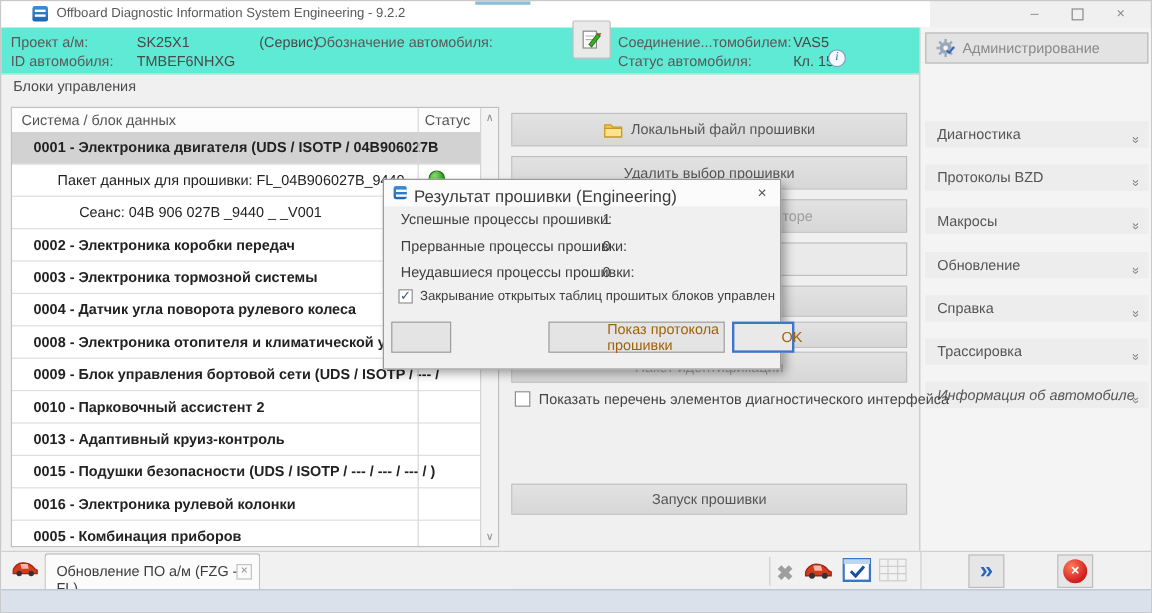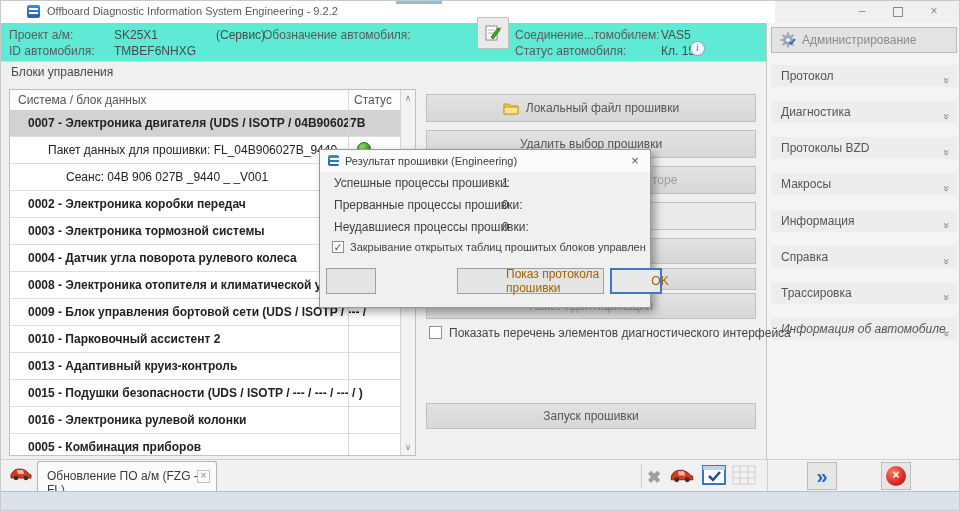--- a/index.html
+++ b/index.html
@@ -70,21 +70,21 @@
   .abtn.disabled{color:#9e9e9e;}
   .abtn.light{background:#eaeaea;}
   .fragment{position:absolute;left:225px;top:50%;transform:translateY(-50%);color:#9e9e9e;text-align:center;}
   .cbx{position:absolute;width:13px;height:13px;border:1px solid #8f8f8f;background:#fff;
        box-sizing:border-box;font-size:11px;line-height:11px;text-align:center;color:#3c5a82;}
 
   
   .dialog{position:absolute;left:318px;top:148px;width:332px;height:159px;background:#f0f0f0;
           border:1px solid #9a9a9a;box-shadow:4px 4px 8px rgba(0,0,0,.35);z-index:50;box-sizing:border-box;}
   .dtitle{position:absolute;left:0;top:0;right:0;height:22px;background:#fbfbfb;}
-  .dtext{position:absolute;left:25px;top:5px;font-size:11px;color:#3c3c3c;}
+  .dtext{position:absolute;left:25px;top:5px;font-size:14px;color:#3c3c3c;}
   .dclose{position:absolute;right:0;top:0;width:30px;height:22px;text-align:center;line-height:21px;
           color:#555;font-size:13px;}
   .dstat-label{position:absolute;left:14px;color:#3f3f3f;}
   .dstat-value{position:absolute;left:182px;color:#3f3f3f;}
   .dbtn{position:absolute;background:#e4e4e4;border:1px solid #9f9f9f;color:#a16207;
         display:flex;align-items:center;justify-content:center;box-sizing:border-box;padding-left:48px;}
   .okfocus{border:2px solid #3f76c8;background:#e9e9e9;}
 
   
   .toolbar{position:absolute;left:0;top:458px;width:960px;height:32px;background:#f1f1f1;
@@ -156,38 +156,37 @@
             <line x1="13" y1="8" x2="15.5" y2="8"></line>
           <line x1="2.7" y1="2.7" x2="4.5" y2="4.5"></line>
             <line x1="11.5" y1="11.5" x2="13.3" y2="13.3"></line>
           <line x1="2.7" y1="13.3" x2="4.5" y2="11.5"></line>
             <line x1="11.5" y1="4.5" x2="13.3" y2="2.7"></line>
         </g>
         <path d="M9 10 l2 2 l4 -5" stroke="#2b66bd" stroke-width="1.6" fill="none"></path>
       </svg>
       <span>Администрирование</span>
     </div>
-    <div class="sbitem" style="top:42px;"><span>Протокол</span><span class="chev">»</span></div>
     <div class="sbitem" style="top:78px;"><span>Диагностика</span><span class="chev">»</span></div>
     <div class="sbitem" style="top:114px;"><span>Протоколы BZD</span><span class="chev">»</span></div>
     <div class="sbitem" style="top:150px;"><span>Макросы</span><span class="chev">»</span></div>
-    <div class="sbitem" style="top:187px;"><span>Информация</span><span class="chev">»</span></div>
+    <div class="sbitem" style="top:187px;"><span>Обновление</span><span class="chev">»</span></div>
     <div class="sbitem" style="top:223px;"><span>Справка</span><span class="chev">»</span></div>
     <div class="sbitem" style="top:259px;"><span>Трассировка</span><span class="chev">»</span></div>
     <div class="sbitem" style="top:295px;font-style:italic;"><span>Информация об автомобиле</span><span class="chev">»</span></div>
   </div>
 
   <div class="paneltitle">Блоки управления</div>
   <div class="cutable">
     <div class="cuheader">
       <span class="abs nowrap" style="left:8px;top:3px;">Система / блок данных</span>
       <span class="abs" style="left:344px;top:3px;">Статус</span>
     </div>
     <div class="rows">
-      <div class="row lvl0 sel nowrap">0007 - Электроника двигателя  (UDS / ISOTP / 04B906027B</div>
+      <div class="row lvl0 sel nowrap">0001 - Электроника двигателя  (UDS / ISOTP / 04B906027B</div>
       <div class="row lvl1 nowrap">Пакет данных для прошивки: FL_04B906027B_9440_</div>
       <div class="row lvl2 nowrap">Сеанс: 04B 906 027B _9440 _ _V001</div>
       <div class="row lvl0 nowrap">0002 - Электроника коробки передач</div>
       <div class="row lvl0 nowrap">0003 - Электроника тормозной системы</div>
       <div class="row lvl0 nowrap">0004 - Датчик угла поворота рулевого колеса</div>
       <div class="row lvl0 nowrap">0008 - Электроника отопителя и климатической уст</div>
       <div class="row lvl0 nowrap">0009 - Блок управления бортовой сети  (UDS / ISOTP / --- /</div>
       <div class="row lvl0 nowrap">0010 - Парковочный ассистент 2</div>
       <div class="row lvl0 nowrap">0013 - Адаптивный круиз-контроль</div>
       <div class="row lvl0 nowrap">0015 - Подушки безопасности  (UDS / ISOTP / --- / --- / --- /  )</div>

